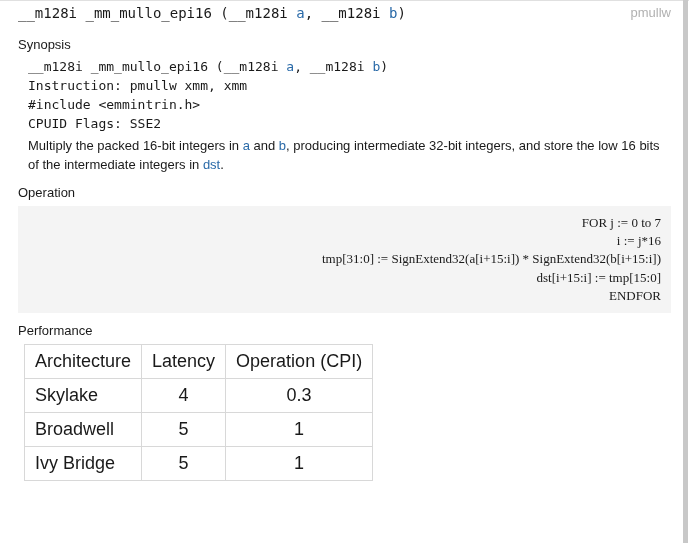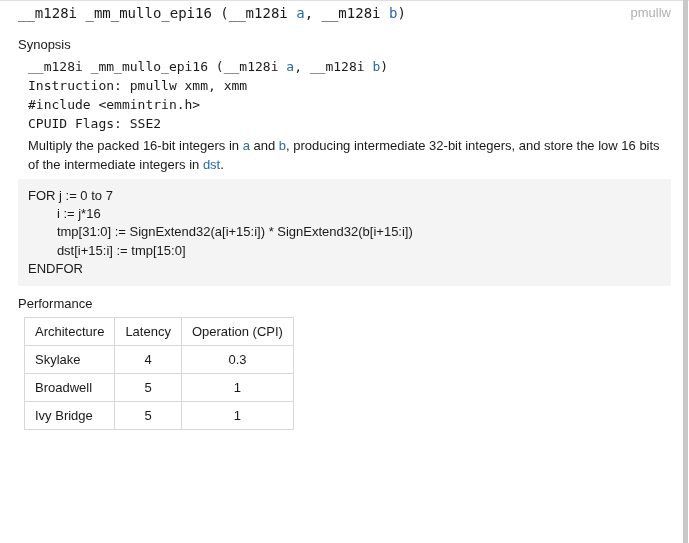--- a/index.html
+++ b/index.html
@@ -60,30 +60,31 @@
     line-height: 1.45;
   }
   .param { color: #2a6aa8; }
   .type  { color: #1a1a1a; }
   .fn    { color: #1a1a1a; }
   .kw-dst { color: #2a6aa8; }
   .op-block {
     margin: 4px 18px 2px 18px;
     background: #f4f4f4;
     padding: 8px 10px 8px 10px;
-    font-family: Liberation Sans, sans-serif;
+    font-family: Liberation Serif, serif;
     font-size: 13px;
     line-height: 1.4;
     white-space: pre;
     overflow: hidden;
+    text-align: right;
   }
   table.perf {
     border-collapse: collapse;
     margin: 6px 18px 0 24px;
-    font-size: 13px;
+    font-size: 18px;
   }
   table.perf th, table.perf td {
     border: 1px solid #d8d8d8;
     padding: 6px 10px;
     text-align: left;
   }
   table.perf th { font-weight: 400; }
   table.perf td.center { text-align: center; }
 </style>
 </head>
@@ -115,20 +116,21 @@
     </div>
     <div>Instruction: pmullw xmm, xmm</div>
     <div>#include &lt;emmintrin.h&gt;</div>
     <div>CPUID Flags: SSE2</div>
   </div>
 
   <div class="desc">
     <span>Multiply the packed 16-bit integers in </span><span class="param">a</span><span> and </span><span class="param">b</span><span>, producing intermediate 32-bit integers, and store the low 16 bits of the intermediate integers in </span><span class="kw-dst">dst</span><span>.</span>
   </div>
 
+  <div class="section-h">Operation</div>
   <div class="op-block">FOR j := 0 to 7
         i := j*16
         tmp[31:0] := SignExtend32(a[i+15:i]) * SignExtend32(b[i+15:i])
         dst[i+15:i] := tmp[15:0]
 ENDFOR</div>
 
   <div class="section-h">Performance</div>
   <table class="perf">
     <thead>
       <tr>

